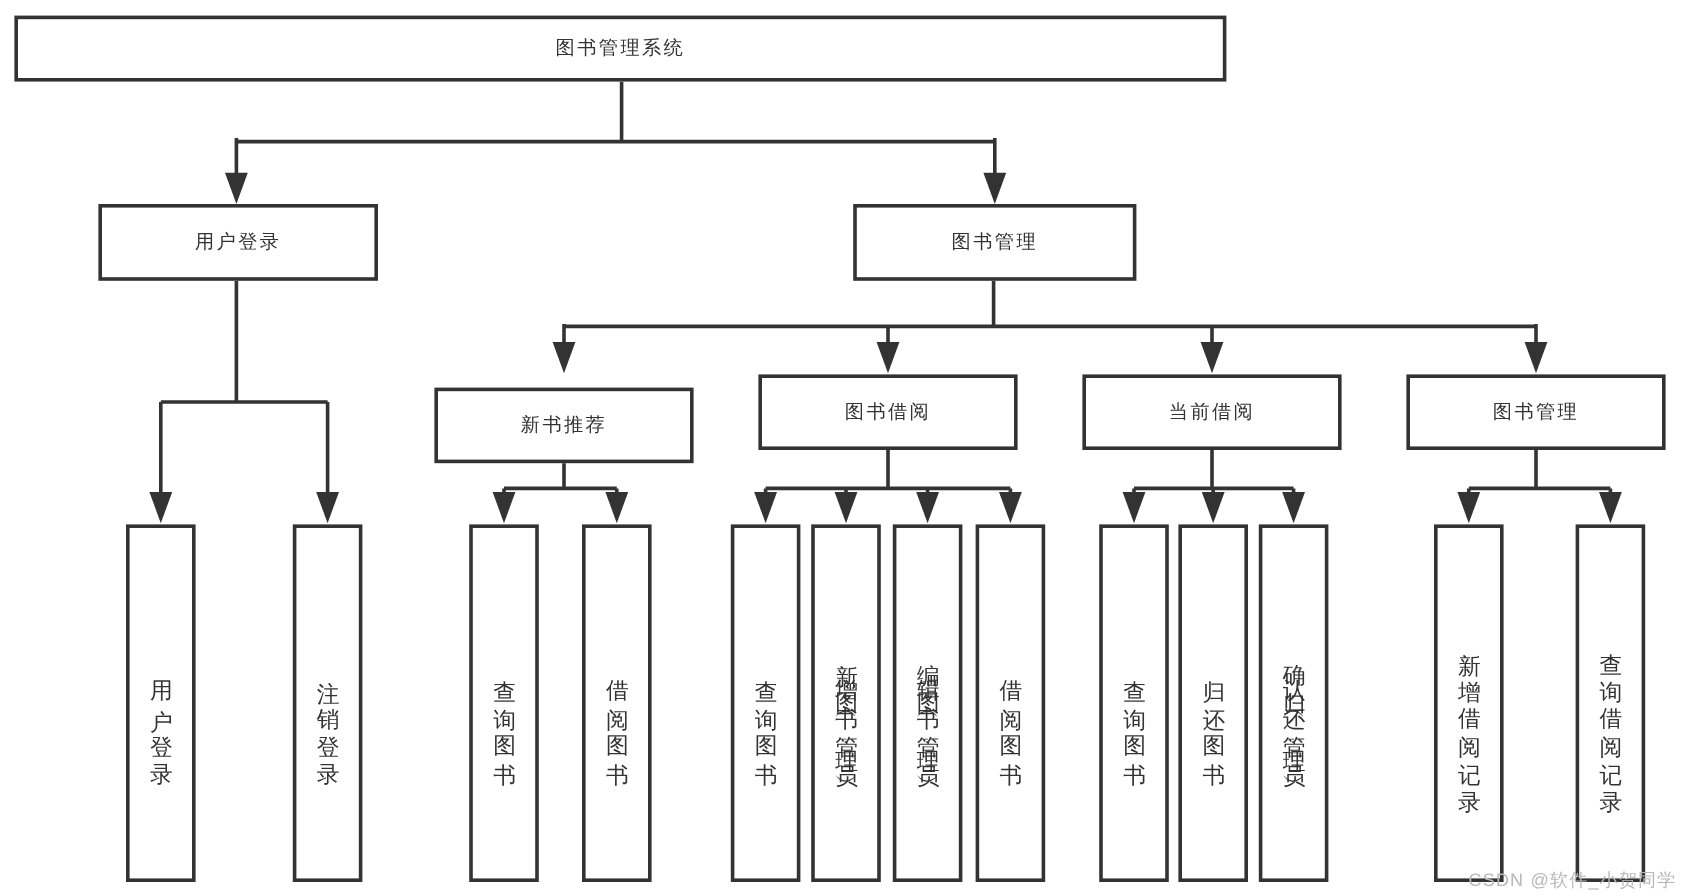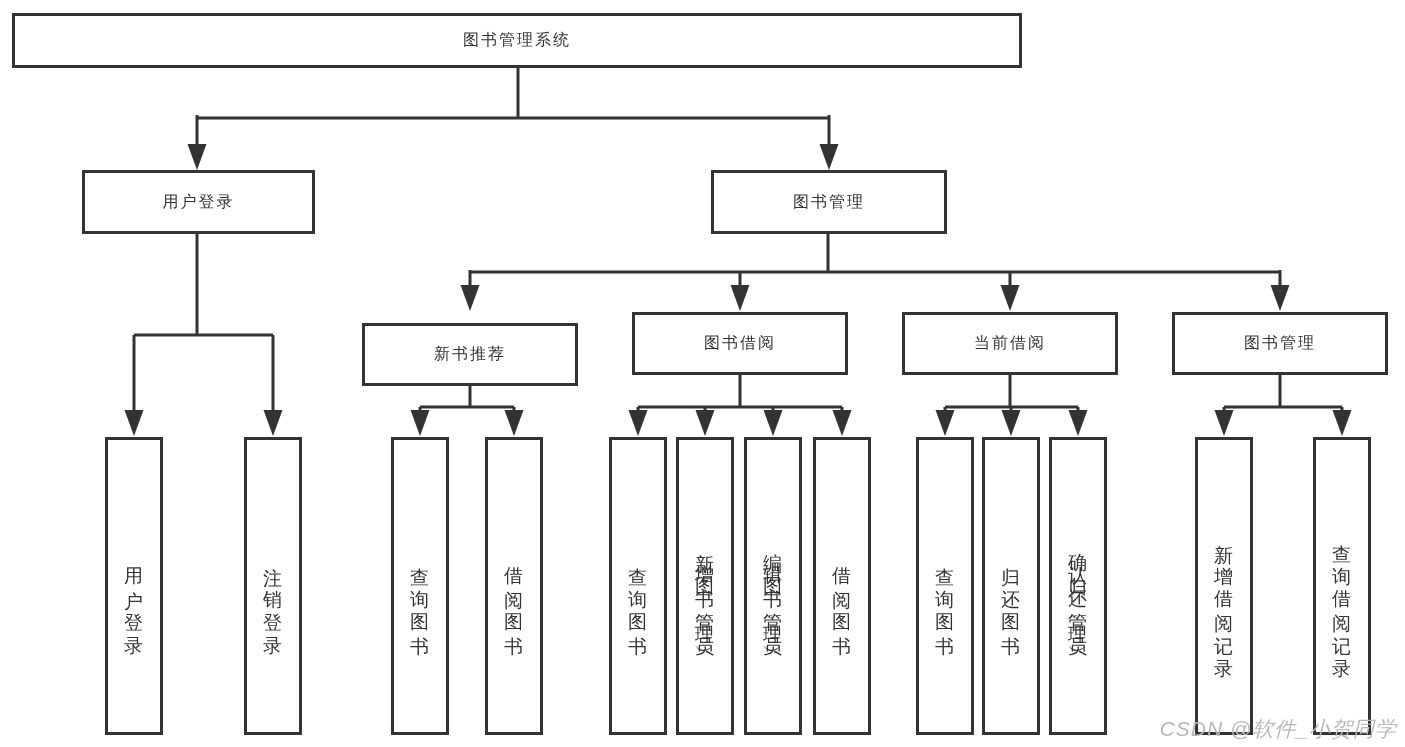--- a/index.html
+++ b/index.html
@@ -25,24 +25,23 @@
   .leaf { width:58px; top:437px; height:298px; }
   .leaf span {
     writing-mode:vertical-rl; text-orientation:mixed;
     font-size:19px; line-height:1;
   }
   .leaf span.spacious { letter-spacing:23px; margin-bottom:-23px; }
   .leaf span.tight    { letter-spacing:12px; margin-bottom:-12px; }
 
   .watermark {
     position:absolute; right:8px; bottom:4px;
-    font-size:21px; letter-spacing:1px;
+    font-size:15px; letter-spacing:1px;
     color:var(--wm,#b8b8b8);
     white-space:nowrap;
-    font-style:italic;
   }
 </style>
 </head>
 <body>
 
 <div class="canvas">
 
   <svg class="connectors" xmlns="http://www.w3.org/2000/svg">
     <path d="
       M518 68 V118  M197 118 H829  M197 115 V147  M829 115 V147

